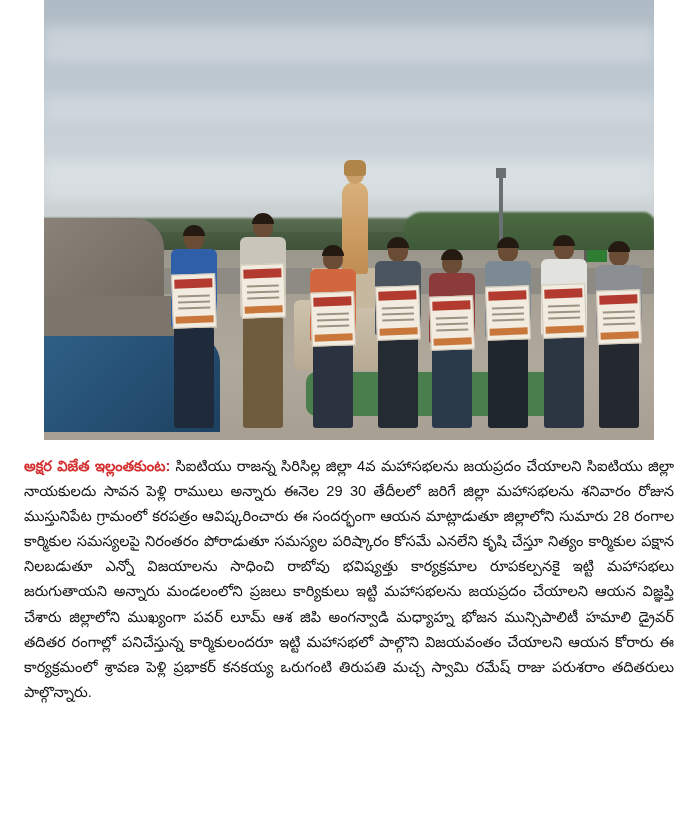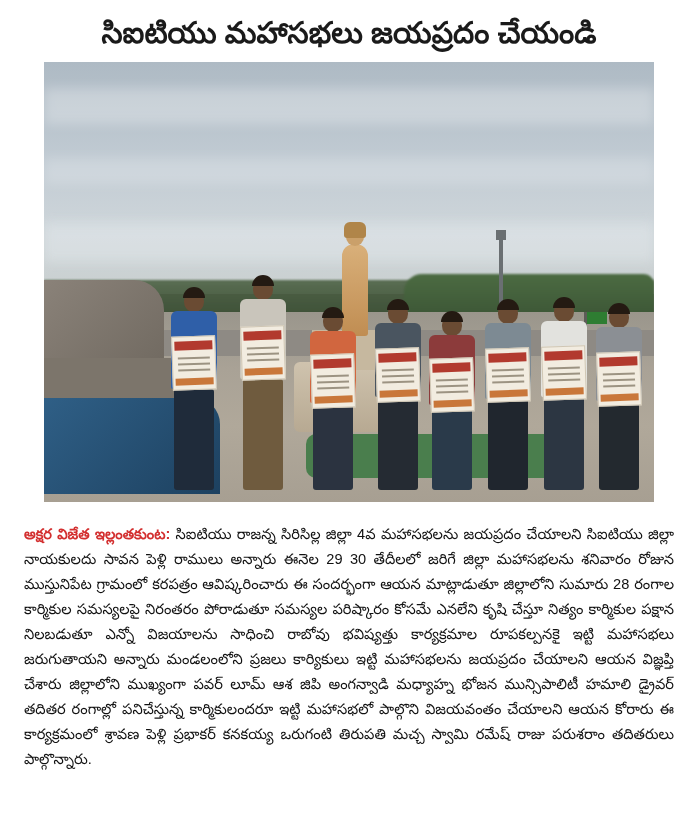--- a/index.html
+++ b/index.html
@@ -261,21 +261,21 @@
   }
   .paper .line {
     position: absolute;
     left: 5px; right: 5px;
     height: 2px;
     background: #9c9382;
   }
 
   
   .article {
-    margin-top: 20px;
+    margin-top: 14px;
     font-family: "Liberation Sans", sans-serif;
     font-size: 14.6px;
     line-height: 1.72;
     color: #111111;
     text-align: justify;
     text-justify: inter-word;
     letter-spacing: 0px;
   }
   .lead {
     color: #d32f2f;
@@ -283,21 +283,20 @@
   }
   .article p {
     margin: 0;
   }
 </style>
 </head>
 <body>
 
 <div class="page">
 
-  <div class="headline">సిఐటియు మహాసభలు జయప్రదం చేయండి</div>
 
   <div class="photo-wrap">
     <div class="sky"></div>
     <div class="cloudband cb1"></div>
     <div class="cloudband cb2"></div>
     <div class="cloudband cb3"></div>
     <div class="treeline"></div>
     <div class="treeline right"></div>
     <div class="tower"></div>
     <div class="ground"></div>

